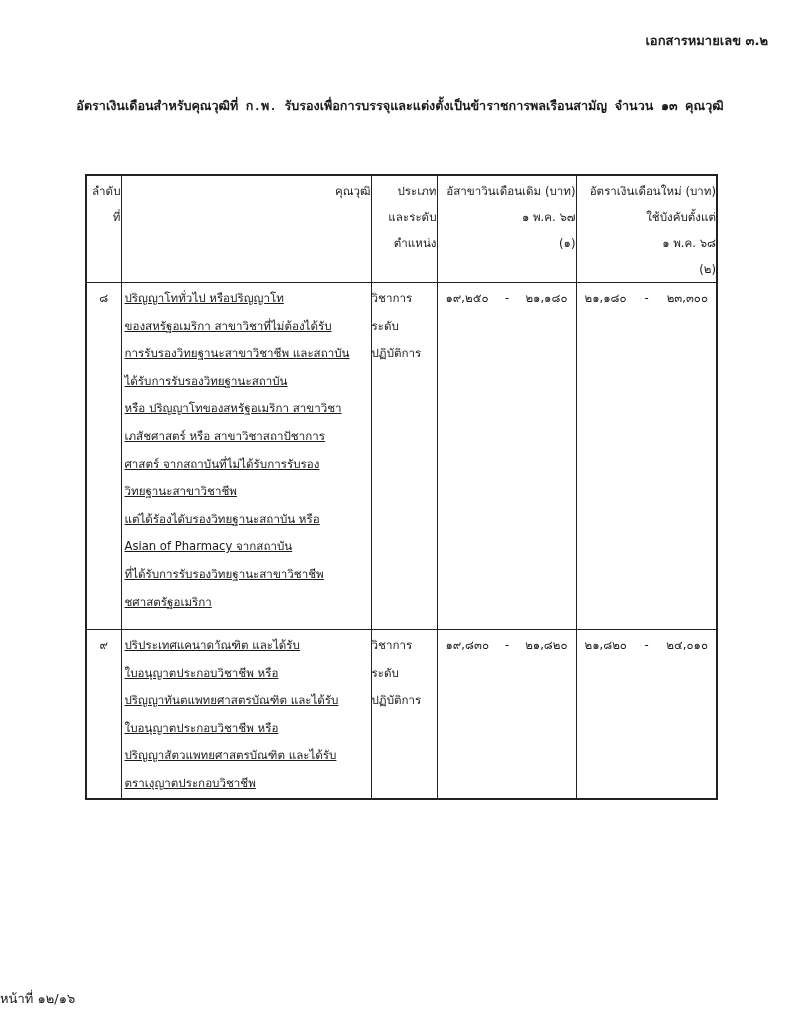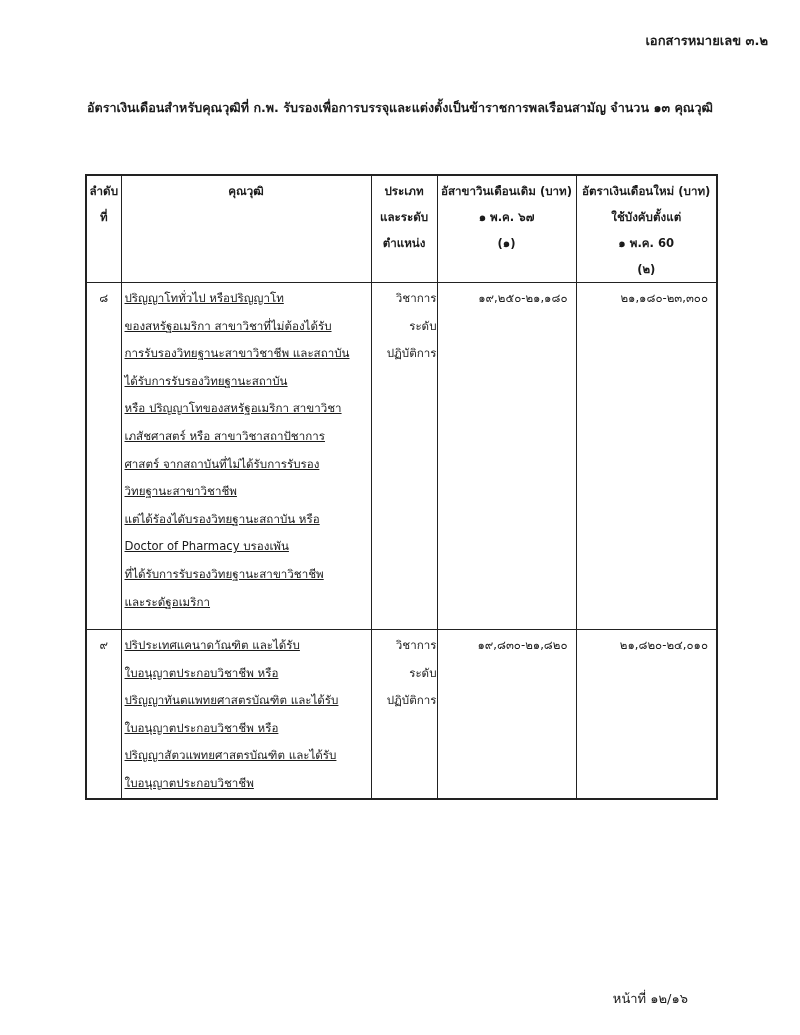--- a/index.html
+++ b/index.html
@@ -1,36 +1,36 @@
 <!DOCTYPE html>
 <html><head>
 <meta charset="utf-8">
 <style>
   html, body { margin: 0; padding: 0; background: #ffffff; }
   body { width: 800px; height: 1035px; position: relative; overflow: hidden;
          font-family: "DejaVu Sans", "Liberation Sans", sans-serif; color: #1a1a1a; }
   .docref { position: absolute; top: 30px; right: 32px; font-size: 13px; font-weight: bold; }
   .title { position: absolute; top: 94px; left: 60px; width: 680px; text-align: center;
            font-size: 12.6px; font-weight: bold; line-height: 27.5px; }
-  .title div { white-space: nowrap; }
+  .title div { white-space: nowrap; font-family: Liberation Mono, monospace; }
   table.grid { position: absolute; top: 174px; left: 85px; width: 631px; border-collapse: collapse;
                table-layout: fixed; font-size: 11.6px; }
   table.grid td, table.grid th { border: 1.5px solid #222; vertical-align: top; padding: 0; }
   table.grid { border: 2px solid #222; }
-  th { font-weight: bold; text-align: center; }
+  th { font-weight: normal; text-align: right; }
   .hcell { line-height: 26px; padding-top: 2px !important; height: 104px; }
   .num { text-align: center; line-height: 27.6px; padding-top: 2px !important; }
   .qual { padding: 2px 0 0 3px !important; line-height: 27.6px; }
   .qual div { white-space: nowrap; text-decoration: underline; }
-  .ptype { text-align: right; line-height: 27.6px; padding-top: 2px !important; }
+  .ptype { text-align: left; line-height: 27.6px; padding-top: 2px !important; }
   .rng { padding: 2px 8px 0 8px !important; line-height: 27.6px; display: table-cell; }
-  .rng .wrap { display: flex; justify-content: flex-end; }
+  .rng .wrap { display: flex; justify-content: space-between; }
   .row8 td { height: 344px; }
   .row9 td { height: 166px; }
-  .footer { position: absolute; top: 988px; left: 0; width: 688px; text-align: right; font-size: 13px; }
+  .footer { position: absolute; top: 988px; left: 0; width: 688px; text-align: left; font-size: 13px; }
 </style>
 </head>
 <body>
 
 <div class="docref">เอกสารหมายเลข ๓.๒</div>
 
 <div class="title">
   <div>อัตราเงินเดือนสำหรับคุณวุฒิที่ ก.พ. รับรองเพื่อการบรรจุและแต่งตั้งเป็นข้าราชการพลเรือนสามัญ จำนวน  ๑๓ คุณวุฒิ</div>
 </div>
 
@@ -57,41 +57,41 @@
         <div>ตำแหน่ง</div>
       </th>
       <th class="hcell">
         <div>อัสาขาวินเดือนเดิม (บาท)</div>
         <div>๑ พ.ค. ๖๗</div>
         <div>(๑)</div>
       </th>
       <th class="hcell">
         <div>อัตราเงินเดือนใหม่ (บาท)</div>
         <div>ใช้บังคับตั้งแต่</div>
-        <div>๑ พ.ค. 60</div>
+        <div>๑ พ.ค. ๖๘</div>
         <div>(๒)</div>
       </th>
     </tr>
   </thead>
   <tbody>
     <tr class="row8">
       <td class="num">๘</td>
       <td class="qual">
         <div>ปริญญาโททั่วไป หรือปริญญาโท</div>
         <div>ของสหรัฐอเมริกา สาขาวิชาที่ไม่ต้องได้รับ</div>
         <div>การรับรองวิทยฐานะสาขาวิชาชีพ และสถาบัน</div>
         <div>ได้รับการรับรองวิทยฐานะสถาบัน</div>
         <div>หรือ ปริญญาโทของสหรัฐอเมริกา สาขาวิชา</div>
         <div>เภสัชศาสตร์ หรือ สาขาวิชาสถาปัชาการ</div>
         <div>ศาสตร์ จากสถาบันที่ไม่ได้รับการรับรอง</div>
         <div>วิทยฐานะสาขาวิชาชีพ</div>
         <div>แต่ได้รัองไดับรองวิทยฐานะสถาบัน หรือ</div>
-        <div>Doctor of Pharmacy บรองเพัน</div>
+        <div>Asian of Pharmacy จากสถาบัน</div>
         <div>ที่ได้รับการรับรองวิทยฐานะสาขาวิชาชีพ</div>
-        <div>และระดัฐอเมริกา</div>
+        <div>ชศาสตรัฐอเมริกา</div>
       </td>
       <td class="ptype">
         <div>วิชาการ</div>
         <div>ระดับ</div>
         <div>ปฏิบัติการ</div>
       </td>
       <td class="rng">
         <div class="wrap">
           <span>๑๙,๒๕๐</span>
           <span>-</span>
@@ -107,21 +107,21 @@
       </td>
     </tr>
     <tr class="row9">
       <td class="num">๙</td>
       <td class="qual">
         <div>ปริประเทศแคนาดาัณฑิต และได้รับ</div>
         <div>ใบอนุญาตประกอบวิชาชีพ หรือ</div>
         <div>ปริญญาทันตแพทยศาสตรบัณฑิต และได้รับ</div>
         <div>ใบอนุญาตประกอบวิชาชีพ หรือ</div>
         <div>ปริญญาสัตวแพทยศาสตรบัณฑิต และได้รับ</div>
-        <div>ใบอนุญาตประกอบวิชาชีพ</div>
+        <div>ตราเงุญาตประกอบวิชาชีพ</div>
       </td>
       <td class="ptype">
         <div>วิชาการ</div>
         <div>ระดับ</div>
         <div>ปฏิบัติการ</div>
       </td>
       <td class="rng">
         <div class="wrap">
           <span>๑๙,๘๓๐</span>
           <span>-</span>

